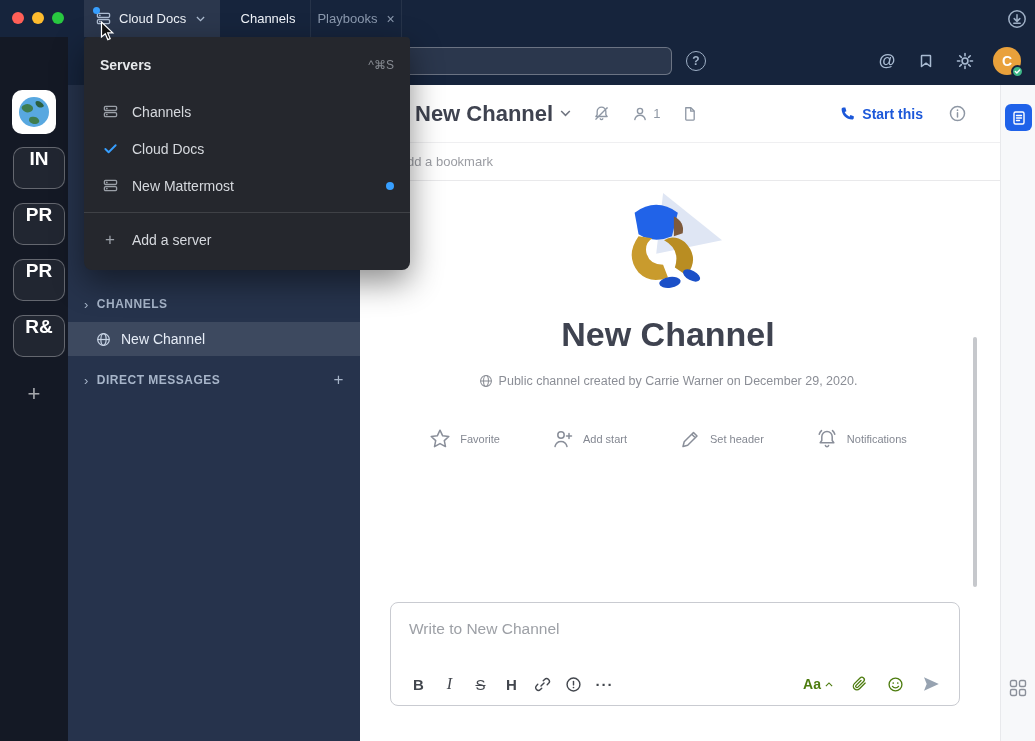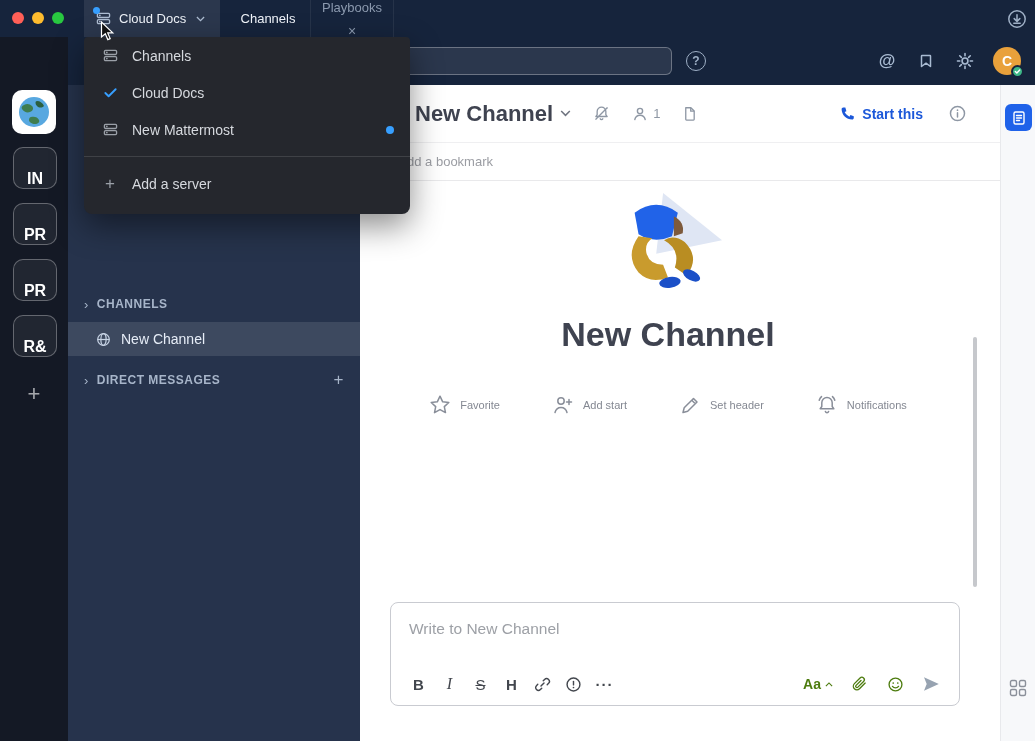--- a/index.html
+++ b/index.html
@@ -15,35 +15,35 @@
   .tl { width:12px; height:12px; border-radius:50%; }
   .server-tab { position:absolute; left:84px; top:0; width:136px; height:37px;
                 background:rgba(255,255,255,0.09); display:flex; align-items:center;
                 padding:0 10px 0 12px; gap:8px; color:#eef2f8; font-size:13px; cursor:default; }
   .server-tab .stack { color:#aebdd2; position:relative; }
   .tab-dot { position:absolute; left:-3px; top:-4px; width:7px; height:7px; border-radius:50%; }
   .server-tab .chev { margin-left:2px; color:#aebdd2; }
   .view-tab { position:absolute; top:0; height:37px; display:flex; align-items:center;
               justify-content:center; font-size:13px; }
   #tab-channels { left:230px; width:76px; color:#f0f4fa; }
-  #tab-playbooks { left:310px; width:84px; color:#8b99ae; gap:9px;
+  #tab-playbooks { left:310px; width:92px; color:#8b99ae; gap:9px;
                    border-left:1px solid rgba(255,255,255,0.07);
-                   border-right:1px solid rgba(255,255,255,0.07);flex-direction:column; }
+                   border-right:1px solid rgba(255,255,255,0.07); }
   .tab-close { font-size:14px; line-height:1; color:#8b99ae; cursor:pointer; }
   .download-btn { position:absolute; right:7px; top:8px; width:22px; height:22px;
                   color:#9fb0c6; display:flex; align-items:center; justify-content:center; }
 
   
   .rail { position:absolute; left:0; top:37px; width:68px; height:704px; background:#141925; }
   .rail-globe { position:absolute; left:12px; top:53px; width:44px; height:44px; background:#fff;
                 border-radius:10px; display:flex; align-items:center; justify-content:center; }
-  .team-tile { position:absolute; left:13px; width:44px; height:42px; border-radius:10px;
+  .team-tile { position:absolute; left:13px; width:52px; height:42px; border-radius:10px;
                background:rgba(255,255,255,0.06); border:1px solid rgba(255,255,255,0.3);
-               color:#fff; font-size:16px; font-weight:bold;
-               display:flex; align-items:flex-end; justify-content:center; }
+               color:#fff; font-size:19px; font-weight:bold;
+               display:flex; align-items:flex-start; justify-content:center; }
   .rail-add { position:absolute; left:13px; top:340px; width:42px; height:34px; color:rgba(255,255,255,0.62);
               font-size:22px; font-weight:normal; display:flex; align-items:center; justify-content:center; }
 
   
   .gheader { position:absolute; left:68px; top:37px; width:967px; height:48px; background:#16243c; }
   .search-box { position:absolute; left:312px; top:10px; width:292px; height:28px; border-radius:6px;
                 background:rgba(255,255,255,0.09); border:1px solid rgba(255,255,255,0.3);
                 display:flex; align-items:center; padding:0 10px; gap:8px; color:#9fb0c6; }
   .help-btn { position:absolute; left:618px; top:14px; width:20px; height:20px; border-radius:50%;
               border:1.5px solid #9fb0c6; color:#9fb0c6; font-size:12px; font-weight:bold;
@@ -326,20 +326,28 @@
     <svg class="illus" viewBox="0 0 120 110">
       <polygon points="55,0 115,48 48,62" fill="#dfe6f4"></polygon>
       <path d="M26 20 Q48 4 70 20 L64 44 Q46 52 30 42 Z" fill="#2163e8"></path>
       <path d="M66 24 q11 5 9 17 l-9 3 z" fill="#7d5a3c"></path>
       <path d="M30 44 Q16 64 30 81 Q42 93 60 86 L55 73 Q41 73 38 61 Q36 51 44 46 Z" fill="#c99b2d"></path>
       <path d="M56 48 Q73 57 67 76 L79 84 Q93 66 77 50 Q66 42 56 48 Z" fill="#b98d22"></path>
       <ellipse cx="62" cy="91" rx="11" ry="5.5" fill="#1b50c8" transform="rotate(-8 62 91)"></ellipse>
       <ellipse cx="84" cy="84" rx="9.5" ry="5" fill="#1b50c8" transform="rotate(28 84 84)"></ellipse>
     </svg>
     <h1>New Channel</h1>
+    <div class="meta">
+      <svg width="14" height="14" viewBox="0 0 16 16" fill="none" stroke="currentColor" stroke-width="1.2">
+        <circle cx="8" cy="8" r="6.2"></circle>
+          <ellipse cx="8" cy="8" rx="2.8" ry="6.2"></ellipse>
+          <path d="M1.8 8h12.4"></path>
+      </svg>
+      <span>Public channel created by Carrie Warner on December 29, 2020.</span>
+    </div>
     <div class="actions">
       <div class="action">
         <svg width="22" height="22" viewBox="0 0 22 22" fill="none" stroke="currentColor" stroke-width="1.5" stroke-linejoin="round">
           <path d="M11 2.2l2.7 5.6 6.1.7-4.5 4.1 1.2 6-5.5-3-5.5 3 1.2-6L2.2 8.5l6.1-.7z"></path>
         </svg>
         <span>Favorite</span>
       </div>
       <div class="action">
         <svg width="22" height="22" viewBox="0 0 22 22" fill="none" stroke="currentColor" stroke-width="1.5" stroke-linecap="round">
           <circle cx="9" cy="7" r="3.2"></circle>
@@ -431,20 +439,24 @@
     <svg width="18" height="18" viewBox="0 0 18 18" fill="none" stroke="currentColor" stroke-width="1.4">
       <rect x="1.5" y="1.5" width="6" height="6" rx="1.5"></rect>
       <rect x="10.5" y="1.5" width="6" height="6" rx="1.5"></rect>
       <rect x="1.5" y="10.5" width="6" height="6" rx="1.5"></rect>
       <rect x="10.5" y="10.5" width="6" height="6" rx="1.5"></rect>
     </svg>
   </div>
 </div>
 
 <div class="menu">
+  <div class="menu-head">
+    <span class="menu-title">Servers</span>
+    <span class="menu-shortcut">^⌘S</span>
+  </div>
   <div class="menu-item">
     <span class="mi-icon">
       <svg width="15" height="15" viewBox="0 0 16 16" fill="none" stroke="currentColor" stroke-width="1.4">
         <rect x="1.5" y="2.5" width="13" height="4.4" rx="1.2"></rect>
           <rect x="1.5" y="9.1" width="13" height="4.4" rx="1.2"></rect>
         <circle cx="4.1" cy="4.7" r="0.9" fill="currentColor" stroke="none"></circle>
           <circle cx="4.1" cy="11.3" r="0.9" fill="currentColor" stroke="none"></circle>
       </svg>
     </span>
     <span>Channels</span>

